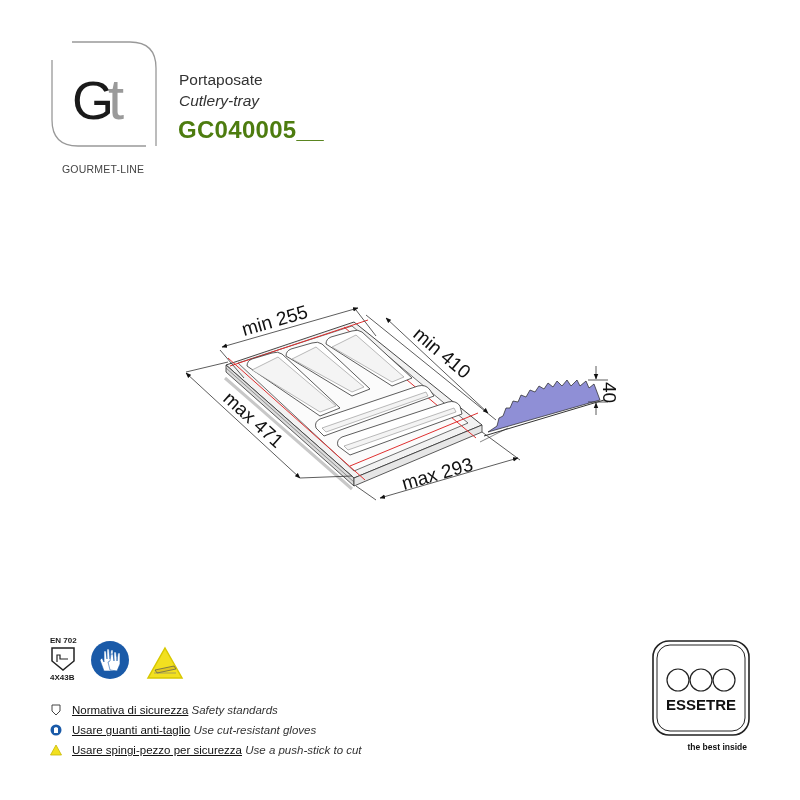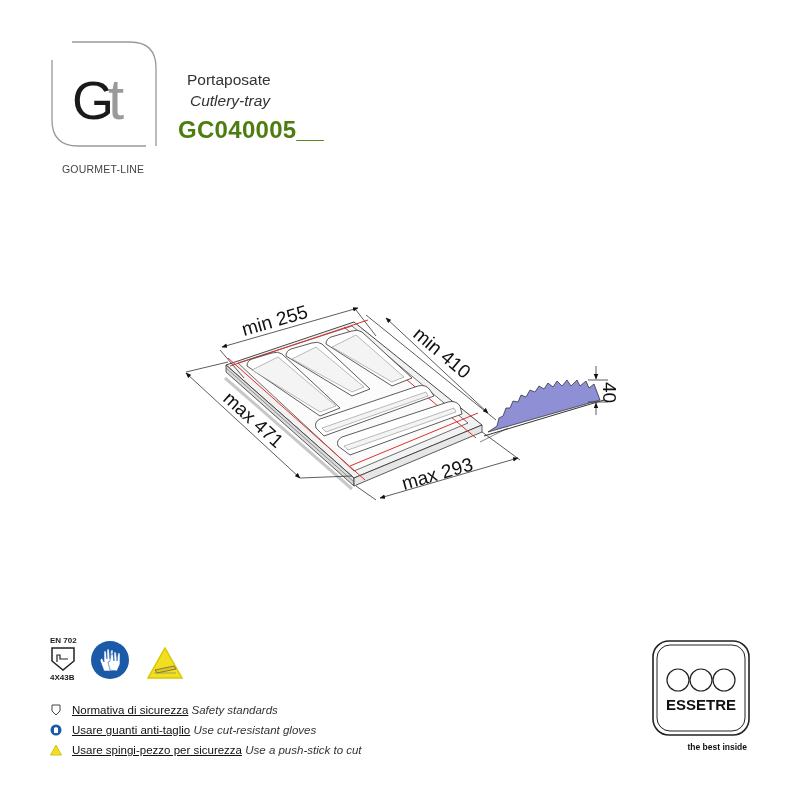--- a/index.html
+++ b/index.html
@@ -2,22 +2,22 @@
 <html><head>
 <meta charset="utf-8">
 <style>
   html, body { margin:0; padding:0; background:#ffffff; }
   body { width:800px; height:800px; position:relative; overflow:hidden; font-family:"Liberation Sans", sans-serif; color:#1a1a1a; }
   .logo-box { position:absolute; left:50px; top:40px; width:106px; height:106px; }
   .logo-box svg { position:absolute; left:0; top:0; }
   .logo-g { position:absolute; left:22px; top:32px; font-family:"Liberation Sans", sans-serif; font-size:54px; color:#1a1a1a; letter-spacing:-6px; line-height:54px; }
   .logo-t { color:#9a9a9a; font-size:58px; }
   .brand-line { position:absolute; left:62px; top:163px; font-size:10.5px; color:#444; letter-spacing:0.2px;text-align:right; }
-  .title-it { position:absolute; left:179px; top:71px; font-size:15.5px; color:#333;margin-left:8px; }
-  .title-en { position:absolute; left:179px; top:92px; font-size:15.5px; font-style:italic; color:#333;margin-left:11px; }
+  .title-it { position:absolute; left:179px; top:71px; font-size:15.5px; color:#333; }
+  .title-en { position:absolute; left:179px; top:92px; font-size:15.5px; font-style:italic; color:#333; }
   .code { position:absolute; left:178px; top:116px; font-size:24px; font-weight:bold; color:#4d7c0f; letter-spacing:0.3px; }
   .drawing { position:absolute; left:0; top:0; }
   .dim-label { font-family:"Liberation Sans", sans-serif; font-size:19px; fill:#111; }
   .safety-icons { position:absolute; left:48px; top:636px; height:48px; }
   .en-icon { position:absolute; left:0; top:0; width:30px; height:48px; }
   .en-top { position:absolute; left:2px; top:0; font-size:8px; font-weight:bold; }
   .en-bottom { position:absolute; left:2px; top:37px; font-size:8px; font-weight:bold; }
   .glove-icon { position:absolute; left:42px; top:4px; }
   .warn-icon { position:absolute; left:98px; top:10px; }
   .legend { position:absolute; left:50px; top:700px; font-size:11.5px; line-height:20px; }

